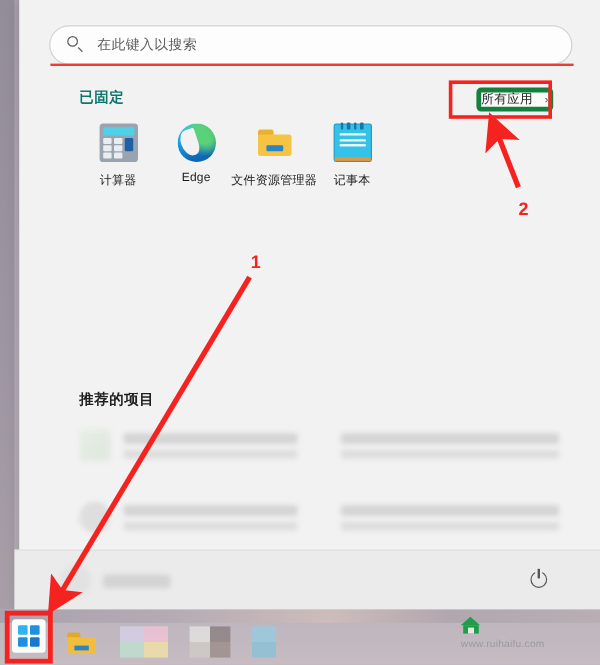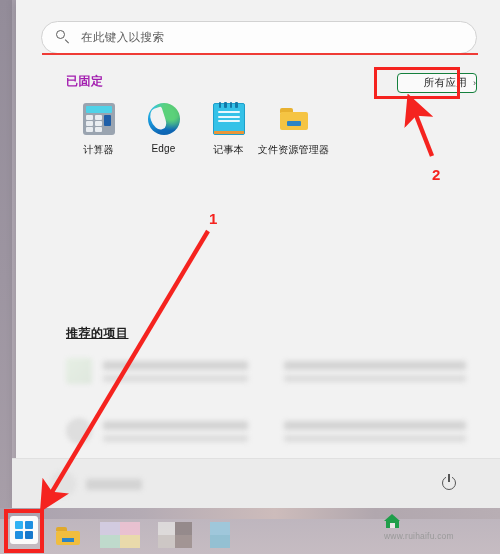--- a/index.html
+++ b/index.html
@@ -31,27 +31,27 @@
   #search-box .mag:before{content:"";position:absolute;left:0;top:0;width:9px;height:9px;
     border:1.4px solid #5c5c5c;border-radius:50%;box-sizing:border-box;}
   #search-box .mag:after{content:"";position:absolute;left:8.5px;top:8.5px;width:5px;height:1.4px;
     background:#5c5c5c;transform:rotate(45deg);transform-origin:left center;}
   #search-placeholder{margin-left:10px;font-size:11.5px;color:#5a5a5a;letter-spacing:.4px;}
 
   
   #search-underline{position:absolute;left:26px;top:53px;width:436px;height:2px;background:#ef3b36;}
 
   
-  #pinned-header{position:absolute;left:50px;top:73px;font-size:12px;font-weight:bold;color:#a21caf;
+  #pinned-header{position:absolute;left:50px;top:73px;font-size:12px;font-weight:bold;color:#0f766e;
     letter-spacing:.5px;}
   #all-apps-highlight{position:absolute;left:374px;top:67px;width:86px;height:32px;
     border:3px solid #f5231f;box-sizing:border-box;background:transparent;}
-  #all-apps-button{position:absolute;left:381px;top:73px;width:80px;height:20px;
-    background:#fafafa;border:1px solid #15803d;border-radius:4px;
-    display:flex;align-items:center;justify-content:flex-end;gap:6px;box-sizing:border-box;}
+  #all-apps-button{position:absolute;left:381px;top:73px;width:64px;height:20px;
+    background:#fafafa;border:4px solid #15803d;border-radius:4px;
+    display:flex;align-items:center;justify-content:space-between;gap:6px;box-sizing:border-box;}
   #all-apps-label{font-size:10.5px;color:#222;letter-spacing:.3px;}
   #all-apps-chevron{font-size:9px;color:#444;line-height:1;}
 
   
   #pinned-grid{position:absolute;left:50px;top:103px;width:390px;
     display:flex;gap:0;}
   .app-tile{width:65px;display:flex;flex-direction:column;align-items:center;}
   .app-icon{width:32px;height:32px;position:relative;}
   .app-label{margin-top:8px;font-size:10px;color:#1a1a1a;white-space:nowrap;letter-spacing:.2px;}
 
@@ -85,21 +85,21 @@
   .ico-folder{}
   .ico-folder .tab{position:absolute;left:2px;top:5px;width:13px;height:5px;
     background:#e8b130;border-radius:2px 2px 0 0;}
   .ico-folder .body{position:absolute;left:2px;top:9px;width:28px;height:18px;
     background:#f5c443;border-radius:2px;}
   .ico-folder .band{position:absolute;left:9px;top:18px;width:14px;height:5px;
     background:#2c84c4;border-radius:1px;}
 
   
   #recommended-header{position:absolute;left:50px;top:325px;font-size:12px;font-weight:bold;
-    color:#202020;letter-spacing:.5px;text-decoration:underline;}
+    color:#202020;letter-spacing:.5px;}
   #recommended-grid{position:absolute;left:50px;top:352px;width:400px;
     display:grid;grid-template-columns:1fr 1fr;grid-template-rows:auto auto;
     column-gap:36px;row-gap:22px;}
   .rec-item{display:flex;align-items:center;gap:11px;height:38px;}
   .rec-thumb{width:26px;height:26px;border-radius:3px;flex:none;
     background:linear-gradient(135deg,#e6efe4 0%,#dfe7de 100%);filter:blur(2.2px);}
   .rec-thumb.plain{background:#dedede;border-radius:50%;}
   .rec-text{flex:1;display:flex;flex-direction:column;gap:5px;}
   .rec-l1{height:9px;background:#d4d4d4;border-radius:2px;filter:blur(2.4px);}
   .rec-l2{height:7px;background:#dcdcdc;border-radius:2px;filter:blur(2.4px);}
@@ -217,44 +217,44 @@
       </div>
       <div class="app-label">计算器</div>
     </div>
 
     <div class="app-tile">
       <div class="app-icon ico-edge"></div>
       <div class="app-label">Edge</div>
     </div>
 
     <div class="app-tile">
-      <div class="app-icon ico-note">
-        <div class="spiral">
-            <i></i>
-            <i></i>
-            <i></i>
-            <i></i>
-          </div>
-        <div class="lines">
-            <i></i>
-            <i></i>
-            <i></i>
-          </div>
-        <div class="base"></div>
-      </div>
-      <div class="app-label">记事本</div>
-    </div>
-
-    <div class="app-tile">
       <div class="app-icon ico-folder">
         <div class="tab"></div>
           <div class="body"></div>
           <div class="band"></div>
       </div>
       <div class="app-label">文件资源管理器</div>
+    </div>
+
+    <div class="app-tile">
+      <div class="app-icon ico-note">
+        <div class="spiral">
+            <i></i>
+            <i></i>
+            <i></i>
+            <i></i>
+          </div>
+        <div class="lines">
+            <i></i>
+            <i></i>
+            <i></i>
+          </div>
+        <div class="base"></div>
+      </div>
+      <div class="app-label">记事本</div>
     </div>
 
   </div>
 
   <div id="recommended-header">推荐的项目</div>
 
   <div id="recommended-grid">
     <div class="rec-item">
       <div class="rec-thumb"></div>
       <div class="rec-text">

